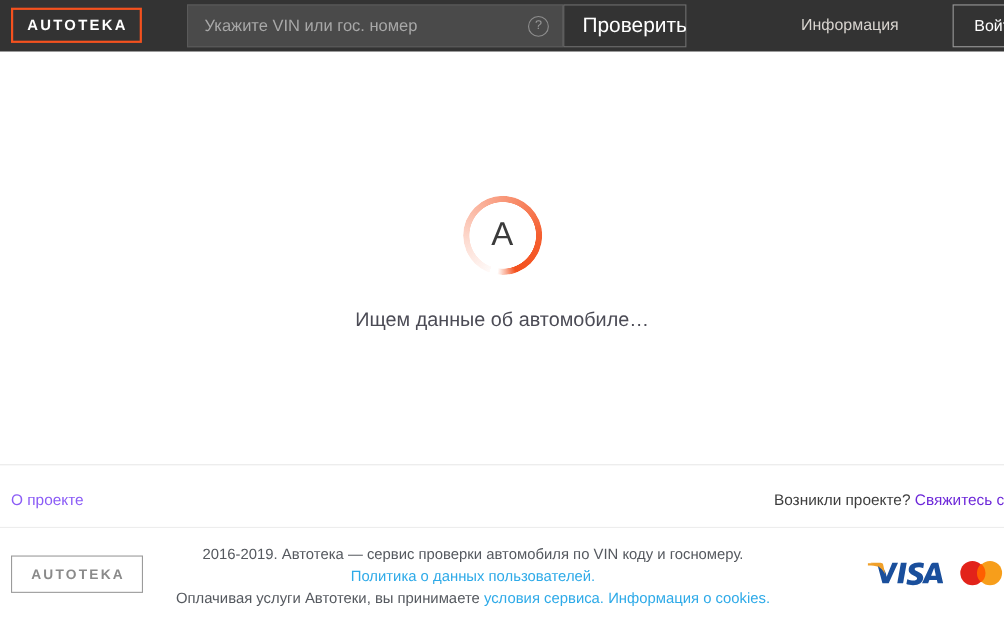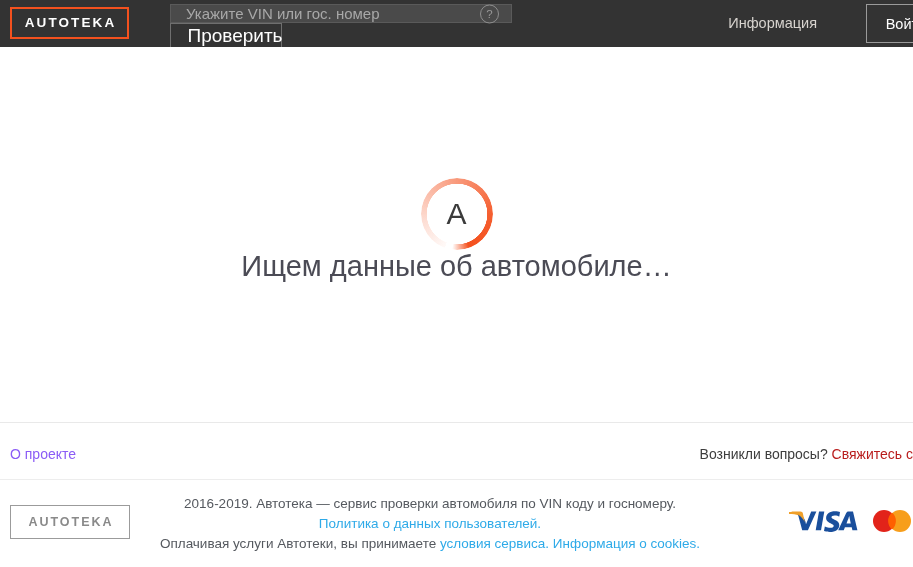--- a/index.html
+++ b/index.html
@@ -51,21 +51,20 @@
     padding-left: 2px;
   }
 
   .search-wrap {
     position: absolute;
     left: 170px;
     top: 4px;
     height: 39px;
     display: flex;
     align-items: stretch;
-    flex-direction: column;
   }
   .search-field {
     position: relative;
     width: 342px;
     height: 39px;
     background: #4a4a4a;
     border: 1px solid #5a5a5a;
     box-sizing: border-box;
     display: flex;
     align-items: center;
@@ -188,22 +187,23 @@
     width: 913px;
     height: 72px;
     line-height: 72px;
     text-align: center;
     color: #3b3b3b;
     font-size: 30px;
     font-weight: 400;
     letter-spacing: 0;
   }
   .loading-text {
+    margin-top: 30px;
     color: #4b4b55;
-    font-size: 29px;
+    font-size: 18px;
     font-weight: 400;
   }
 
   
   .footer-divider-top {
     position: absolute;
     left: 0;
     top: 422px;
     width: 913px;
     height: 1px;
@@ -229,21 +229,21 @@
     position: absolute;
     right: 0px;
     top: 23px;
     font-size: 14px;
     white-space: nowrap;
   }
   .questions-text {
     color: #3d3d3d;
   }
   .contact-link {
-    color: #b91c1c;
+    color: #6d28d9;
     text-decoration: none;
     cursor: pointer;
   }
   .footer-divider-bottom {
     position: absolute;
     left: 0;
     top: 479px;
     width: 913px;
     height: 1px;
     background: #ededed;
@@ -337,21 +337,21 @@
       <div class="spinner"></div>
       <div class="loading-text">Ищем данные об автомобиле…</div>
     </div>
     <div class="spinner-letter">A</div>
   </div>
 
   <div class="footer-divider-top"></div>
   <div class="footer-top">
     <a class="about-link">О проекте</a>
     <div class="questions-block">
-      <span class="questions-text">Возникли вопросы?</span>
+      <span class="questions-text">Возникли проекте?</span>
       <a class="contact-link">Свяжитесь с</a>
     </div>
   </div>
 
   <div class="footer-divider-bottom"></div>
   <div class="footer-bottom">
 
     <div class="footer-logo-box">
       <span class="footer-logo-text">AUTOTEKA</span>
     </div>

